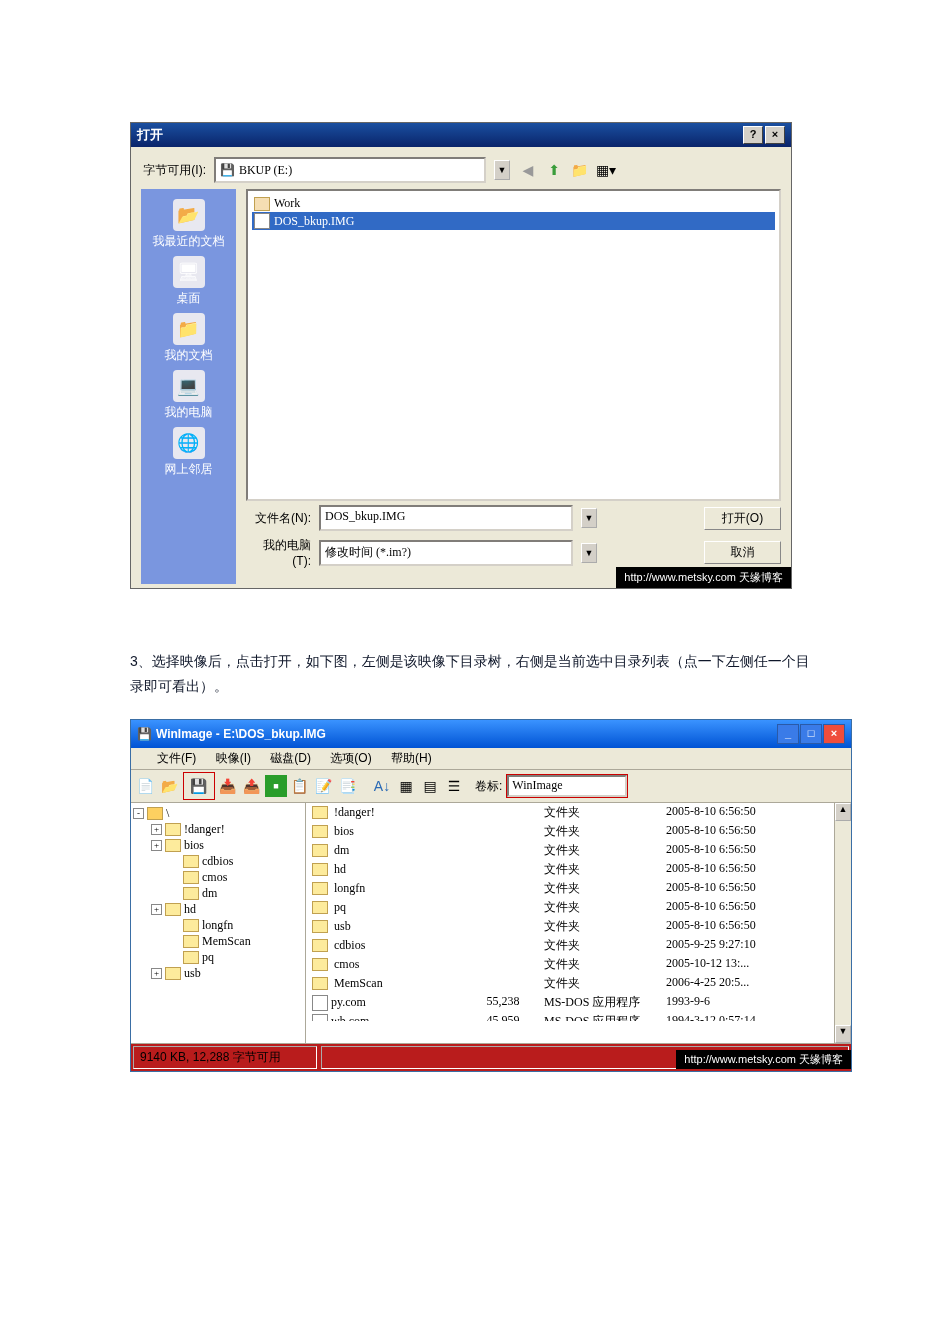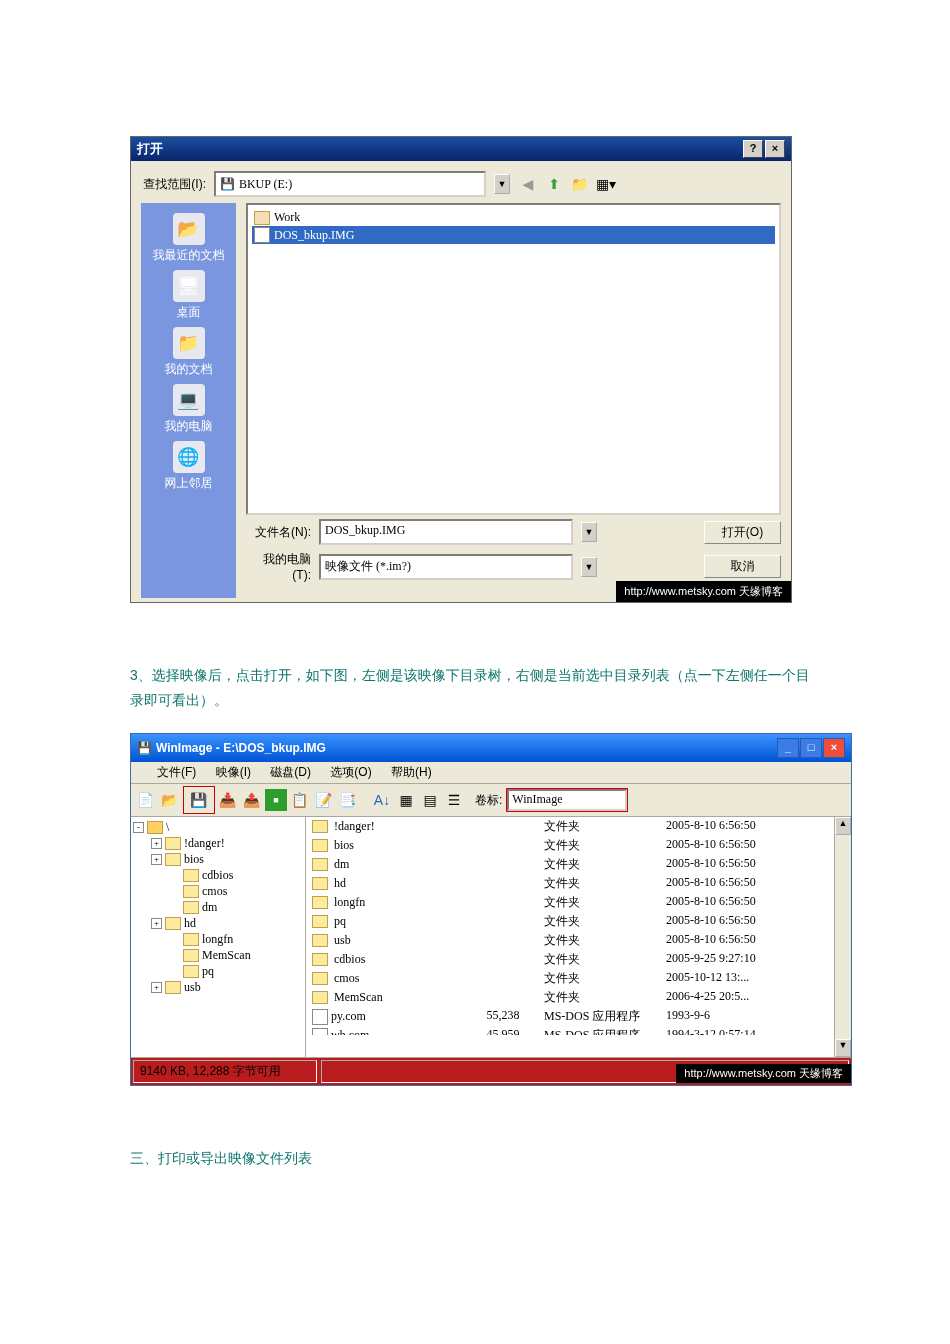--- a/index.html
+++ b/index.html
@@ -1,18 +1,18 @@
 <!DOCTYPE html>
 <html><head>
 <meta charset="utf-8">
 <style>
 body{margin:0;background:#fff;font-family:"Microsoft YaHei","SimSun",Arial,sans-serif;font-size:12px;color:#000;width:950px}
 .page{padding:120px 130px 40px 130px}
 
-.dlg{border:1px solid #666;background:#ece9d8;width:660px;margin:16px 0 60px 0;position:relative}
+.dlg{border:1px solid #666;background:#ece9d8;width:660px;margin:2px 0 60px 0;position:relative}
 .titlebar{background:linear-gradient(to bottom,#1a4fa0 0%,#0a246a 100%);color:#fff;font-weight:bold;padding:3px 6px;display:flex;justify-content:space-between;align-items:center;font-size:13px}
 .titlebar-right{display:flex;gap:2px}
 .title-btn{width:18px;height:16px;background:#d4d0c8;border:1px solid #fff;border-right-color:#404040;border-bottom-color:#404040;color:#000;font-size:11px;font-weight:bold;text-align:center;line-height:14px;font-family:Arial}
 .body1{display:flex;padding:10px 10px 4px 10px;gap:10px}
 .sidebar{width:95px;background:#7a96df;padding:10px 0;display:flex;flex-direction:column;align-items:center;gap:6px}
 .side-item{display:flex;flex-direction:column;align-items:center;color:#fff;font-size:12px;gap:2px}
 .side-icon{width:32px;height:32px;background:#e8e8f0;border-radius:4px;display:flex;align-items:center;justify-content:center;font-size:18px}
 .row1{display:flex;align-items:center;gap:8px;margin-bottom:6px}
 .label1{width:65px;text-align:right}
 .combo{border:2px inset #d4d0c8;background:#fff;padding:2px 4px;height:18px;display:flex;align-items:center;gap:4px;font-family:"SimSun"}
@@ -24,21 +24,21 @@
 .file-item{display:flex;align-items:center;gap:4px;padding:1px 2px;font-family:"SimSun"}
 .file-item.selected{background:#316ac5;color:#fff}
 .folder-ico{width:14px;height:12px;background:#f5deb3;border:1px solid #c0a050;display:inline-block}
 .img-ico{width:14px;height:14px;background:#fff;border:1px solid #888;display:inline-block}
 .bottom1{padding:4px 0 10px 0}
 .row2{display:flex;align-items:center;gap:8px;margin-bottom:6px}
 .text-in{border:2px inset #d4d0c8;background:#fff;padding:2px 4px;height:18px;width:242px;font-family:"SimSun"}
 .btn{background:#ece9d8;border:1px solid #888;border-top-color:#fff;border-left-color:#fff;padding:2px 10px;min-width:55px;text-align:center;font-size:12px}
 .overlay-bar{position:absolute;right:0;bottom:0;background:#000;color:#fff;font-size:11px;padding:3px 8px}
 
-.para{font-size:14px;color:#0f766e;line-height:1.8;margin:8px 0 20px 0}
+.para{font-size:14px;color:#0f172a;line-height:1.8;margin:8px 0 20px 0}
 
 .win2{border:1px solid #3a6ea5;width:720px;position:relative;background:#ece9d8}
 .tb2{background:linear-gradient(to bottom,#3a93ff 0%,#0053d4 100%);color:#fff;font-weight:bold;padding:4px 6px;display:flex;justify-content:space-between;font-size:12px;align-items:center}
 .wbtns{display:flex;gap:1px}
 .wbtn{width:20px;height:18px;background:#3a7be8;border:1px solid #2a5aa8;color:#fff;font-size:11px;text-align:center;line-height:16px;font-family:Arial}
 .wbtn.close{background:#ef4d3c}
 .menubar{background:#ece9d8;padding:2px 18px;border-bottom:1px solid #aca899;font-size:12px}
 .menubar span{padding:2px 8px}
 .toolbar{background:#ece9d8;padding:2px 4px;border-bottom:1px solid #aca899;display:flex;align-items:center;gap:2px}
 .tgroup{border:1px solid #c00;padding:2px 4px;display:flex;gap:3px;align-items:center}
@@ -78,21 +78,21 @@
   <div class="titlebar">
     <span>打开</span>
     <div class="titlebar-right">
       <div class="title-btn">?</div>
       <div class="title-btn">×</div>
     </div>
   </div>
   <div class="body1">
     <div style="flex:1">
       <div class="row1">
-        <span class="label1">查找范围(I):</span>
+        <span class="label1">字节可用(I):</span>
         <div class="combo range">
           <span>💾</span>
           <span>BKUP (E:)</span>
           <span style="flex:1"></span>
         </div>
         <div class="drop">▼</div>
         <div class="tbicons">
           <div class="tbicon" style="color:#999">◀</div>
           <div class="tbicon" style="color:#3a9d3a">⬆</div>
           <div class="tbicon" style="color:#d9a23a">📁</div>
@@ -136,21 +136,21 @@
           <div class="bottom1">
             <div class="row2">
               <span class="label1">文件名(N):</span>
               <div class="text-in"><span>DOS_bkup.IMG</span></div>
               <div class="drop">▼</div>
               <span style="flex:1"></span>
               <div class="btn">打开(O)</div>
             </div>
             <div class="row2">
               <span class="label1">我的电脑(T):</span>
-              <div class="text-in"><span>映像文件 (*.im?)</span></div>
+              <div class="text-in"><span>修改时间 (*.im?)</span></div>
               <div class="drop">▼</div>
               <span style="flex:1"></span>
               <div class="btn">取消</div>
             </div>
           </div>
         </div>
       </div>
     </div>
   </div>
   <div class="overlay-bar">http://www.metsky.com 天缘博客</div>
@@ -389,15 +389,14 @@
       </div>
     </div>
   </div>
   <div class="status2">
     <div class="stcell" style="width:170px">9140 KB, 12,288 字节可用</div>
     <div class="stcell" style="flex:1"></div>
     <div class="overlay-bar2">http://www.metsky.com 天缘博客</div>
   </div>
 </div>
 
-<p class="para" style="margin-top:60px">三、打印或导出映像文件列表</p>
 
 </div>
 
 </body></html>

